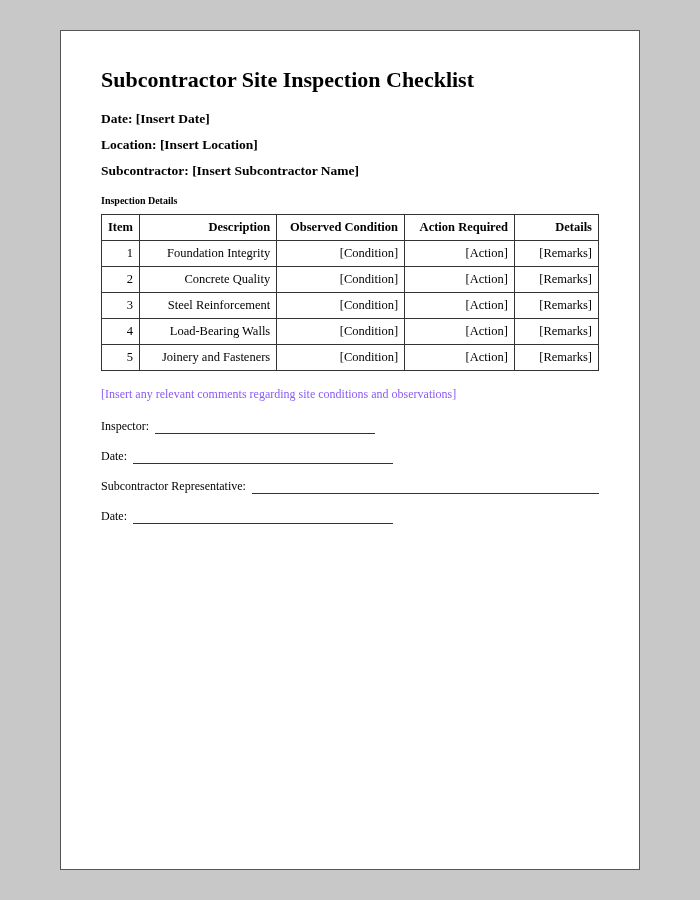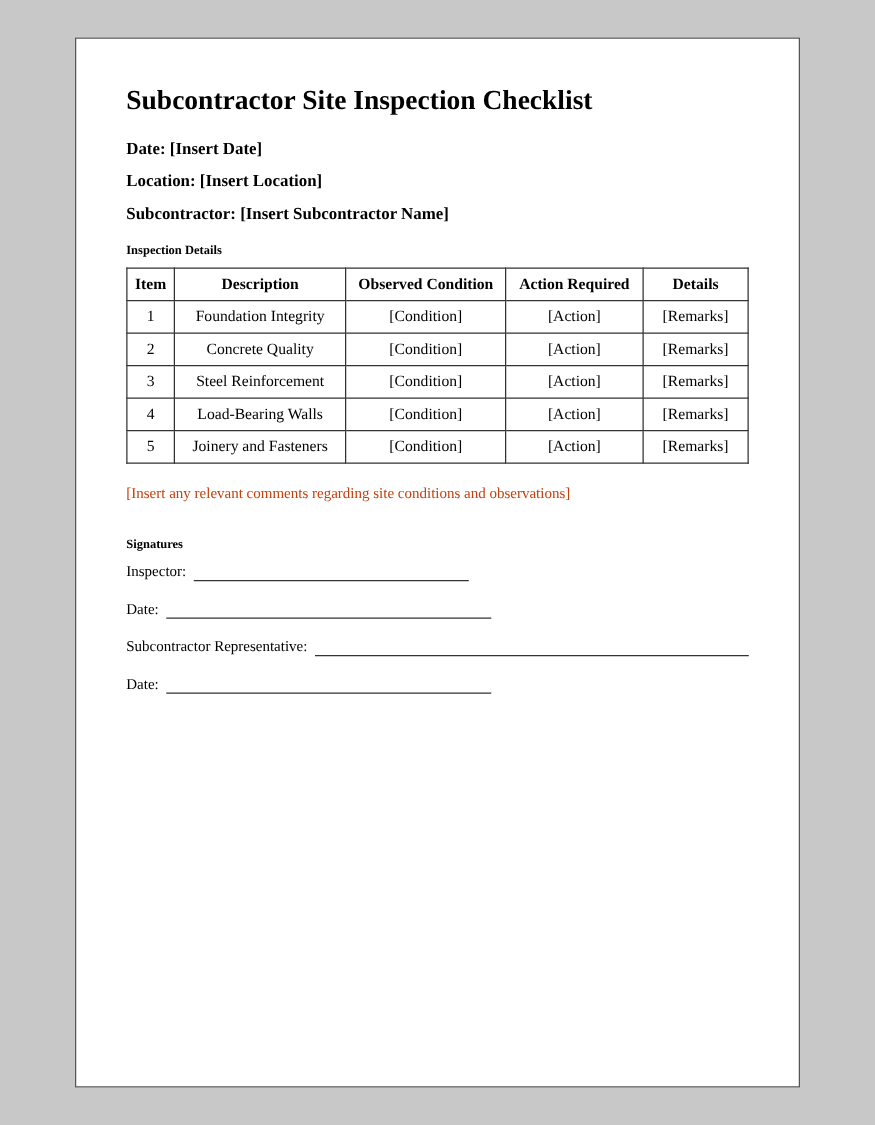--- a/index.html
+++ b/index.html
@@ -45,41 +45,41 @@
     table {
       width: 100%;
       border-collapse: collapse;
       margin-bottom: 16px;
       font-size: 12.5px;
     }
 
     table th, table td {
       border: 1px solid #333;
       padding: 5px 6px;
-      text-align: center;
+      text-align: right;
       vertical-align: top;
       margin-top: 15px;
     }
 
     table th {
       font-weight: bold;
       background: #fff;
     }
 
     .col-item { width: 36px; }
     .col-desc { width: 148px; }
     .col-cond { width: 140px; }
     .col-action { width: 120px; }
     .col-remarks { width: 88px; }
 
     .comments-text {
       font-size: 12px;
-      margin-bottom: 28px;
+      margin-bottom: 16px;
       margin-top: 4px;
-      color: #c2410c;
+      color: #8b5cf6;
     }
 
     .signatures-block {
       margin-top: 6px;
       font-size: 12px;
     }
 
     .sig-line {
       display: flex;
       align-items: flex-end;
@@ -177,21 +177,20 @@
       <td>Joinery and Fasteners</td>
       <td>[Condition]</td>
       <td>[Action]</td>
       <td>[Remarks]</td>
     </tr>
       </tbody>
   </table>
 
   <div class="comments-text">[Insert any relevant comments regarding site conditions and observations]</div>
 
-  <div class="section-label">Signatures</div>
 
   <div class="signatures-block">
     <div class="sig-line sig-line-short">
       <span class="sig-label">Inspector:</span>
       <div class="sig-underline"></div>
     </div>
     <div class="sig-line sig-line-long">
       <span class="sig-label">Date:</span>
       <div class="sig-underline"></div>
     </div>

